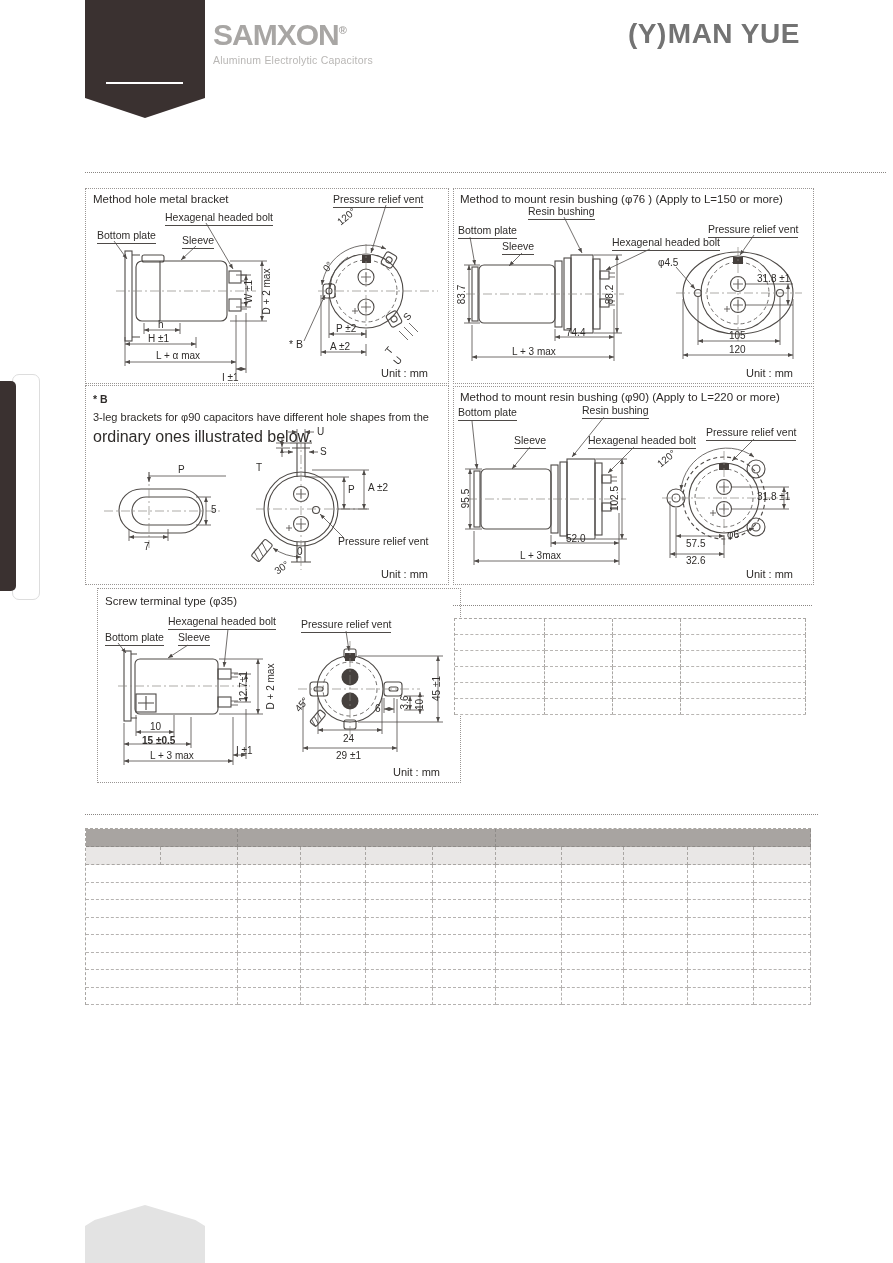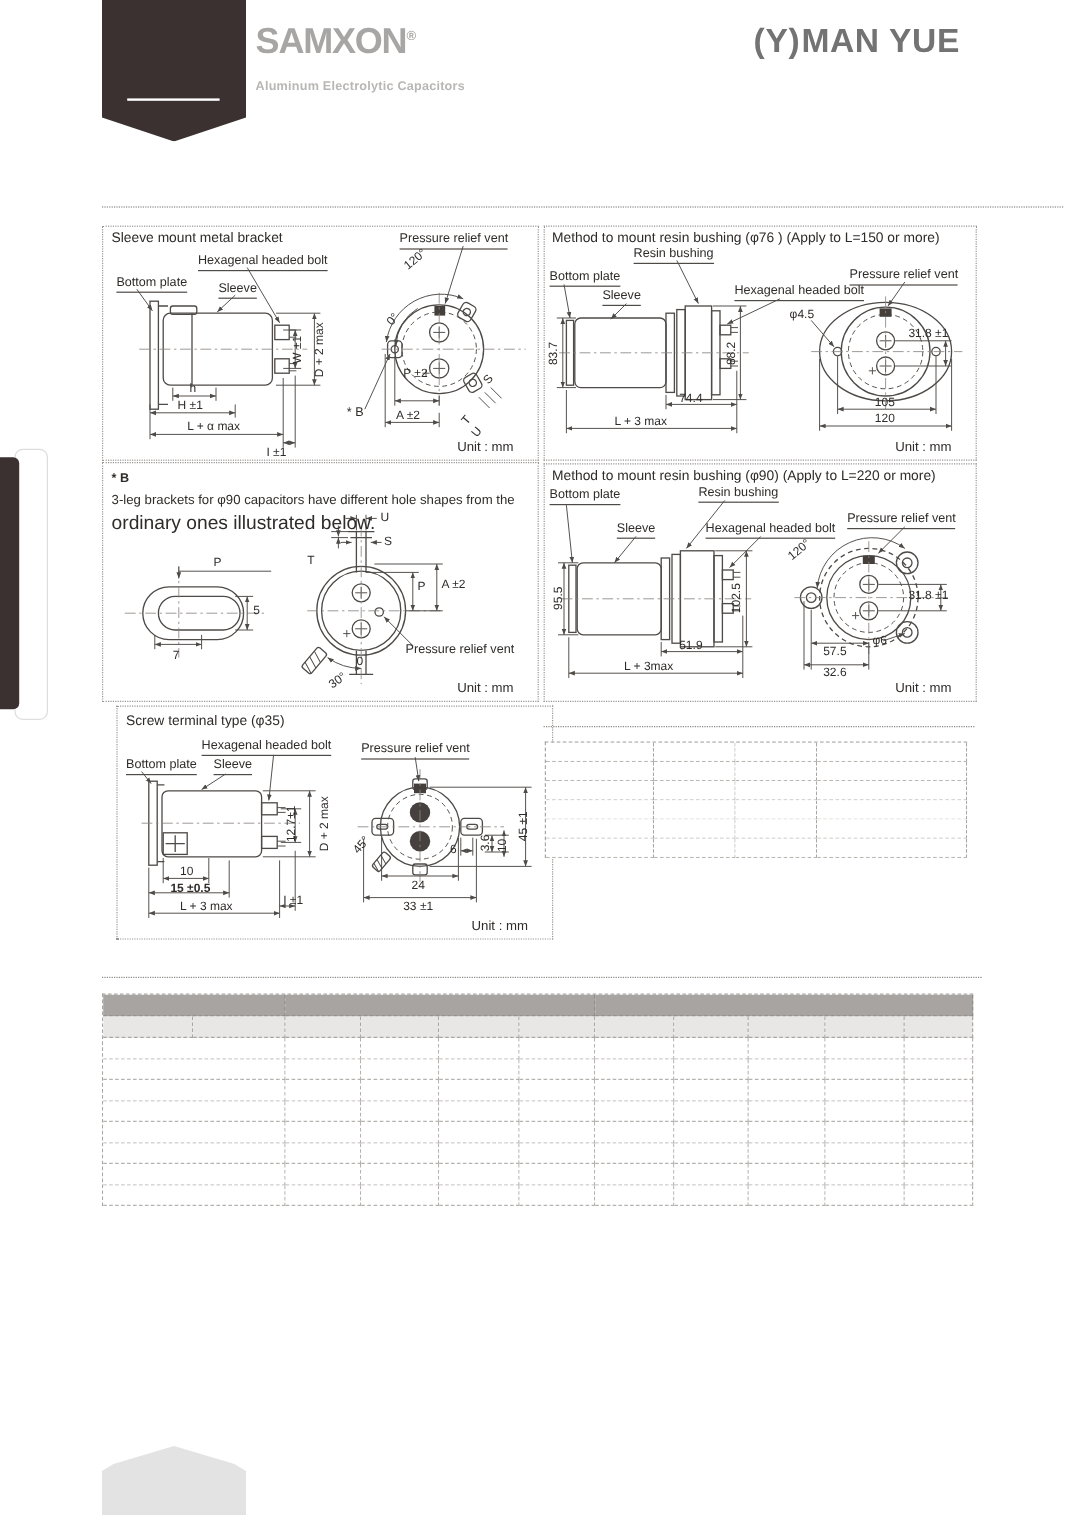--- a/index.html
+++ b/index.html
@@ -5,21 +5,21 @@
   html,body{margin:0;padding:0;background:#fff;}
   .page{position:relative;width:893px;height:1263px;background:#fff;overflow:hidden;
         font-family:"Liberation Sans",sans-serif;color:#2f2c2a;}
   
   .ribbon-top{position:absolute;left:85px;top:0;width:120px;height:118px;background:#3a3130;
       clip-path:polygon(0 0,100% 0,100% 83%,50% 100%,0 83%);}
   .ribbon-line{position:absolute;left:21px;top:82px;width:77px;height:2px;background:#fff;}
   .brand{position:absolute;left:213px;top:20px;}
   .brand-name{font-size:30px;font-weight:bold;letter-spacing:-1px;color:#a8a6a4;line-height:1;}
   .brand-name .reg{font-size:11px;vertical-align:super;letter-spacing:0;}
-  .brand-sub{font-size:10.5px;color:#b9b7b5;margin-top:16px;letter-spacing:.2px;font-weight:bold;}
+  .brand-sub{font-size:10.5px;color:#b9b7b5;margin-top:4px;letter-spacing:.2px;}
   .company{position:absolute;left:628px;top:20px;font-size:28px;font-weight:bold;color:#737373;letter-spacing:.5px;line-height:1;}
   .company .mark{font-weight:bold;margin-right:1px;}
   .sep{position:absolute;border-top:1px dotted #8a8683;height:0;}
   
   .side-tab-outline{position:absolute;left:12px;top:374px;width:26px;height:224px;border:1px solid #ddd;border-radius:7px;}
   .side-tab{position:absolute;left:0;top:381px;width:16px;height:210px;background:#3a3130;border-radius:0 5px 5px 0;}
   
   .panel{position:absolute;border:1px dotted #9a9694;background:#fff;}
   .panel svg{position:absolute;left:0;top:0;}
   .ptitle{position:absolute;font-size:11.5px;color:#2e2b29;white-space:nowrap;}
@@ -139,34 +139,34 @@
         <line x1="313" y1="142" x2="322" y2="151"></line>
           <line x1="318" y1="138" x2="327" y2="147"></line>
           <line x1="323" y1="134" x2="332" y2="143"></line>
         <line x1="300" y1="16" x2="285" y2="64" marker-end="url(#arr)"></line>
         <line x1="120" y1="34" x2="147" y2="80" marker-end="url(#arr)"></line>
         <line x1="28" y1="52" x2="41" y2="70" marker-end="url(#arr)"></line>
         <line x1="110" y1="57" x2="95" y2="71" marker-end="url(#arr)"></line>
         <line x1="218" y1="152" x2="239" y2="106" marker-end="url(#arr)"></line>
       </g>
     </svg>
-    <span class="ptitle" style="left:7px;top:4px;">Sleeve mount metal bracket</span>
+    <span class="ptitle" style="left:7px;top:4px;">Method hole metal bracket</span>
     <span class="lbl cal" style="left:247px;top:5px;">Pressure relief vent</span>
     <span class="lbl cal" style="left:79px;top:23px;">Hexagenal headed bolt</span>
     <span class="lbl cal" style="left:11px;top:41px;">Bottom plate</span>
     <span class="lbl cal" style="left:96px;top:46px;">Sleeve</span>
     <span class="lbl dim rv" style="left:151px;top:97px;">W ±1</span>
     <span class="lbl dim rv" style="left:158px;top:97px;">D + 2 max</span>
     <span class="lbl dim" style="left:72px;top:130px;">h</span>
     <span class="lbl dim" style="left:62px;top:144px;">H ±1</span>
     <span class="lbl dim" style="left:70px;top:161px;">L + α max</span>
     <span class="lbl dim" style="left:136px;top:183px;">I ±1</span>
     <span class="lbl dim r40" style="left:250px;top:22px;">120°</span>
     <span class="lbl dim r50" style="left:237px;top:72px;">0°</span>
-    <span class="lbl dim" style="left:250px;top:117px;">P ±2</span>
+    <span class="lbl dim" style="left:250px;top:134px;">P ±2</span>
     <span class="lbl dim" style="left:244px;top:152px;">A ±2</span>
     <span class="lbl dim r50" style="left:318px;top:122px;">S</span>
     <span class="lbl dim r50" style="left:300px;top:156px;">T</span>
     <span class="lbl dim r50" style="left:308px;top:166px;">U</span>
     <span class="lbl" style="left:203px;top:150px;">* B</span>
     <span class="unit">Unit : mm</span>
   </section>
 
   <section class="panel" style="left:453px;top:188px;width:359px;height:194px;">
     <svg width="359" height="194" viewBox="0 0 359 194">
@@ -369,21 +369,21 @@
       </g>
     </svg>
     <span class="ptitle" style="left:6px;top:4px;">Method to mount resin bushing (φ90) (Apply to L=220 or more)</span>
     <span class="lbl cal" style="left:4px;top:20px;">Bottom plate</span>
     <span class="lbl cal" style="left:128px;top:18px;">Resin bushing</span>
     <span class="lbl cal" style="left:60px;top:48px;">Sleeve</span>
     <span class="lbl cal" style="left:134px;top:48px;">Hexagenal headed bolt</span>
     <span class="lbl cal" style="left:252px;top:40px;">Pressure relief vent</span>
     <span class="lbl dim rv" style="left:2px;top:106px;">95.5</span>
     <span class="lbl dim rv" style="left:148px;top:106px;">102.5</span>
-    <span class="lbl dim" style="left:112px;top:146px;">51.9</span>
+    <span class="lbl dim" style="left:112px;top:146px;">52.0</span>
     <span class="lbl dim" style="left:66px;top:163px;">L + 3max</span>
     <span class="lbl dim r40" style="left:202px;top:66px;">120°</span>
     <span class="lbl dim" style="left:303px;top:104px;">31.8 ±1</span>
     <span class="lbl dim" style="left:232px;top:151px;">57.5</span>
     <span class="lbl dim" style="left:232px;top:168px;">32.6</span>
     <span class="lbl dim" style="left:273px;top:142px;">φ6</span>
     <span class="unit">Unit : mm</span>
   </section>
 
   <section class="panel" style="left:85px;top:588px;width:362px;height:193px;margin-left:12px;">
@@ -463,21 +463,21 @@
     <span class="lbl cal" style="left:80px;top:43px;">Sleeve</span>
     <span class="lbl cal" style="left:203px;top:30px;">Pressure relief vent</span>
     <span class="lbl dim rv" style="left:130px;top:92px;">12.7±1</span>
     <span class="lbl dim rv" style="left:150px;top:92px;">D + 2 max</span>
     <span class="lbl dim" style="left:52px;top:132px;">10</span>
     <span class="lbl dim" style="left:44px;top:146px;font-weight:bold;">15 ±0.5</span>
     <span class="lbl dim" style="left:52px;top:161px;">L + 3 max</span>
     <span class="lbl dim" style="left:138px;top:156px;">I ±1</span>
     <span class="lbl dim r50" style="left:196px;top:110px;">45°</span>
     <span class="lbl dim" style="left:245px;top:144px;">24</span>
-    <span class="lbl dim" style="left:238px;top:161px;">33 ±1</span>
+    <span class="lbl dim" style="left:238px;top:161px;">29 ±1</span>
     <span class="lbl dim" style="left:277px;top:114px;">6</span>
     <span class="lbl dim rv" style="left:300px;top:108px;">3.6</span>
     <span class="lbl dim rv" style="left:316px;top:110px;">10</span>
     <span class="lbl dim rv" style="left:326px;top:94px;">45 ±1</span>
     <span class="unit">Unit : mm</span>
   </section>
 
   <div class="sep" style="left:453px;top:605px;width:359px;"></div>
   <div class="stable" id="stable">
       <div class="stc"></div>

